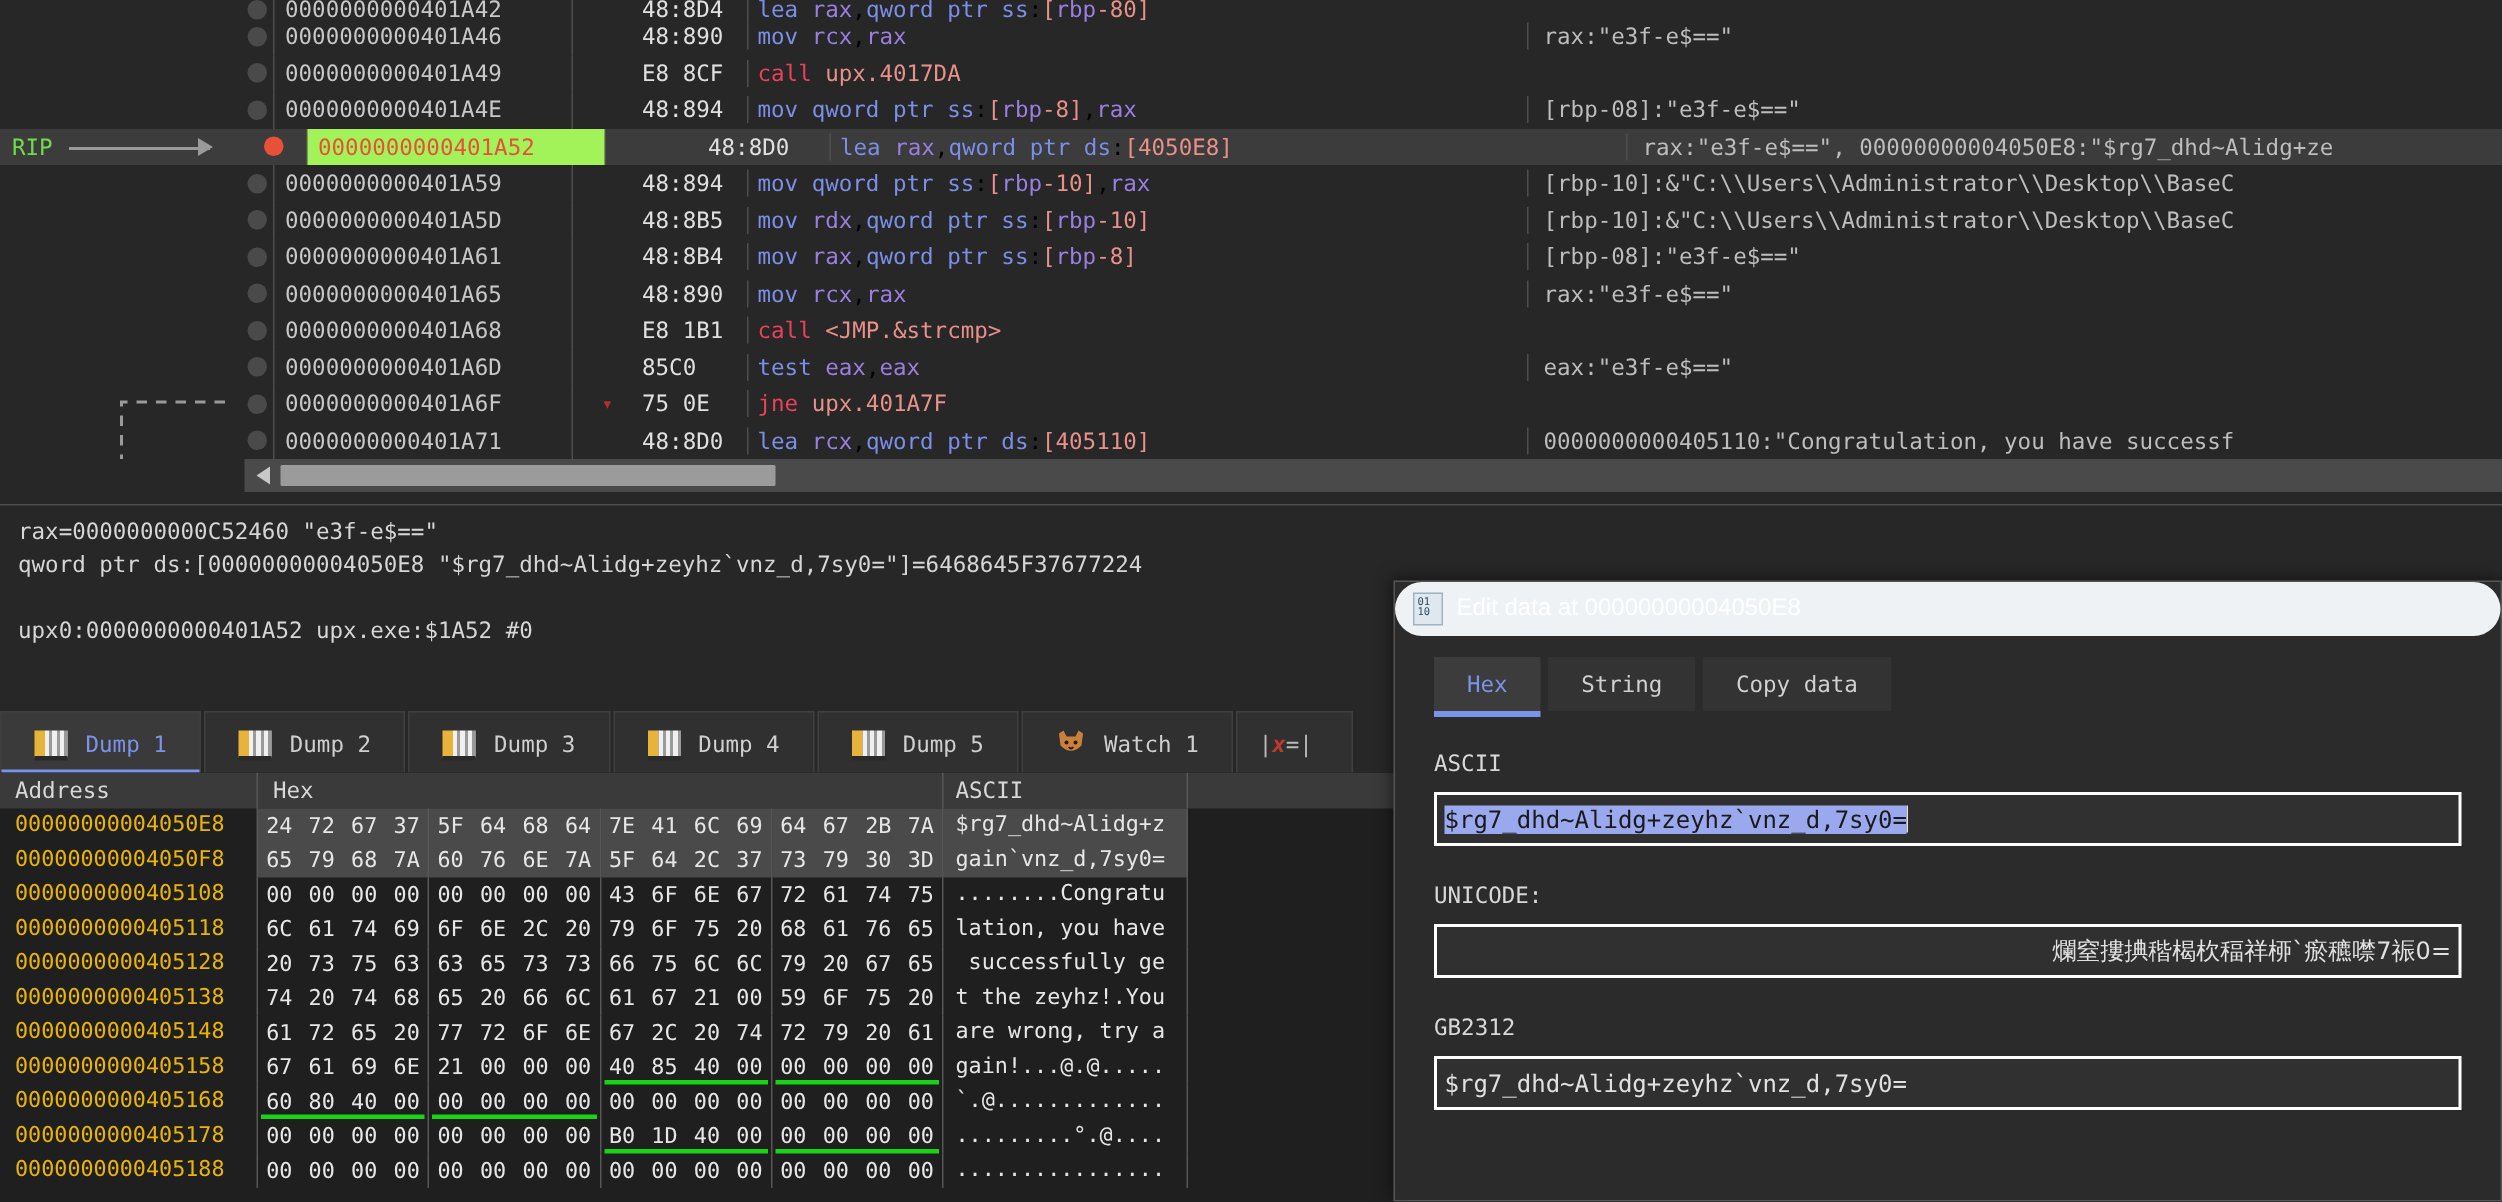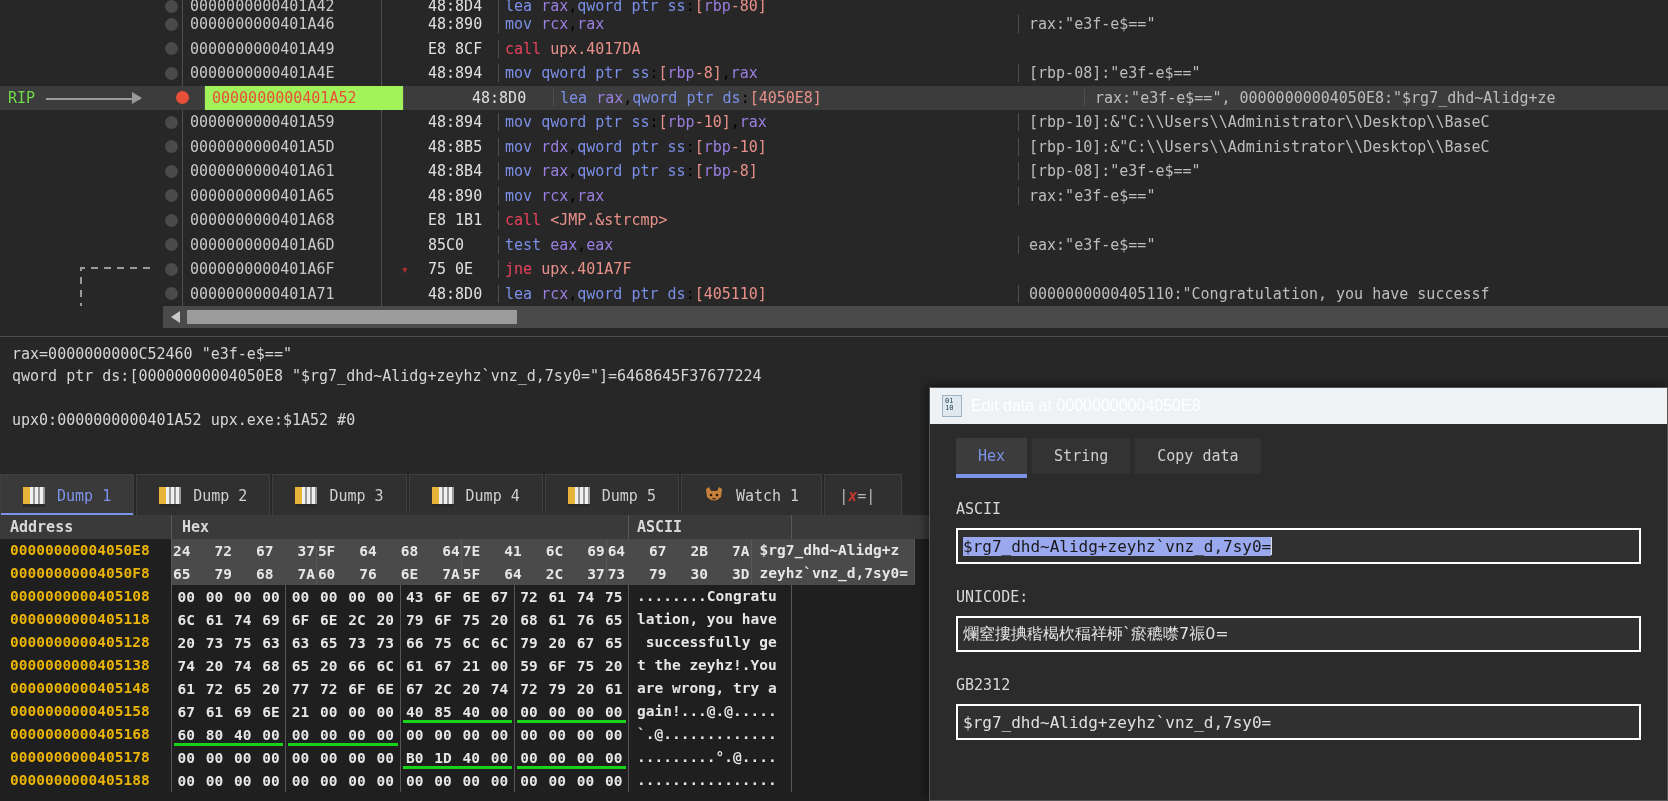--- a/index.html
+++ b/index.html
@@ -104,69 +104,69 @@
   .dump-icon { width: 22px; height: 18px; position: relative; flex: 0 0 22px; }
   .dump-icon .lefthalf { position: absolute; left:0; top:0; width: 7px; height: 18px; background: #e8b33a; }
   .dump-icon .righthalf{ position: absolute; left:7px; top:0; width: 15px; height: 18px;
      background: repeating-linear-gradient(90deg,#f0f0f0 0 3px,#9a9a9a 3px 5px); }
   .dump-icon .base { position:absolute; left:0; bottom:-2px; width:22px; height:3px; background:#2a2a2a; }
   .watch-icon { width: 20px; height: 19px; flex: 0 0 20px; position: relative; }
   .locals-icon { font-size: 15px; color:#b8b8b8; font-style: italic; }
   .locals-icon b { color:#c0392b; }
 
   
-  .dump-pane { position: absolute; left: 0; top: 515px; width: 930px; height: 286px; background: #1f1f1f; overflow: hidden; font-weight: bold; }
+  .dump-pane { position: absolute; left: 0; top: 515px; width: 930px; height: 286px; background: #1f1f1f; overflow: hidden; }
   .dump-head { display: flex; height: 24px; background: #3a3a3a; color: #d8d8d8; font-size: 15px; align-items: center; }
   .dh-addr { flex: 0 0 172px; padding-left: 10px; border-right: 1px solid #575757; height: 24px; line-height: 24px; }
   .dh-hex  { flex: 0 0 457px; padding-left: 10px; border-right: 1px solid #575757; height: 24px; line-height: 24px; }
   .dh-asc  { flex: 0 0 163px; padding-left: 8px; border-right: 1px solid #575757; height: 24px; line-height: 24px; }
   .dh-rest { flex: 1 1 auto; height: 24px; }
 
   .dump-row { display: flex; height: 23px; align-items: center; font-size: 14.5px; }
-  .dump-row.sel .dr-hexgrp, .dump-row.sel .dr-asc { background: #4a4a4a; gap: 22px; }
+  .dump-row.sel .dr-hexgrp, .dump-row.sel .dr-asc { background: #4a4a4a; }
   .dr-addr { flex: 0 0 172px; padding-left: 10px; color: #eab308; border-right: 1px solid #575757; height: 23px; line-height: 23px; }
   .dr-hexwrap { flex: 0 0 457px; display: flex; height: 23px; }
   .dr-hexgrp {
     flex: 1 1 0; display: flex; justify-content: space-around; align-items: center;
     color: #e6e6e6; border-right: 1px solid #575757; height: 23px; position: relative;
   }
   .dr-hexgrp.und::after { content:""; position:absolute; left:2px; right:2px; bottom:0; height:3px; background:#18d318; }
   .dr-hexgrp span { padding: 0 1px; }
   .dr-asc { flex: 0 0 163px; padding-left: 8px; color: #e6e6e6; white-space: pre; height: 23px; line-height: 23px; border-right: 1px solid #575757; }
   .dr-rest { flex: 1 1 auto; height: 23px; }
 
   
   .dialog {
     position: absolute; left: 929px; top: 387px; width: 739px; height: 414px;
     background: #2b2b2b; border: 1px solid #555;
     font-family: "Liberation Sans", sans-serif;
     box-shadow: -2px -2px 10px rgba(0,0,0,.5);
   }
   .dlg-title {
     height: 36px; background: #eef2f5; display: flex; align-items: center; gap: 9px; padding-left: 12px;
-    color: #ffffff; font-size: 16px;
+    color: #ffffff; font-size: 16px; border-radius: 18px;
   }
   .dlg-icon { width: 20px; height: 22px; background: #dfe8ee; border: 1px solid #9fb3c0; position: relative; font-size: 7px; color: #2a4a63; line-height:7px; padding:2px 0 0 2px; font-family:"DejaVu Sans Mono",monospace; }
   .dlg-body { padding: 14px 26px 0 26px; }
   .dlg-tabs { display: flex; gap: 5px; margin-bottom: 26px; }
   .dlg-tab {
     padding: 9px 22px; background: #333333; color: #d0d0d0; font-size: 15px;
     font-family: "DejaVu Sans Mono", monospace; position: relative;
   }
   .dlg-tab.active { background: #3c3c3c; color: #7b93e8; }
   .dlg-tab.active::after { content:""; position:absolute; left:0; right:0; bottom:-4px; height:4px; background:#7b93e8; }
   .dlg-label { color: #d8d8d8; font-size: 15px; font-family: "DejaVu Sans Mono", monospace; margin-bottom: 10px; }
   .dlg-input {
     background: #303030; border: 2px solid #ffffff; height: 36px;
     display: flex; align-items: center; padding: 0 5px;
     font-family: "DejaVu Sans Mono", monospace; font-size: 16px; color: #e0e0e0;
     margin-bottom: 24px;
   }
   .dlg-input .sel { background: #9aa8ee; color: #1a1a1a; }
-  .dlg-input.cjk { font-family: "DejaVu Sans", sans-serif; }
+  .dlg-input.cjk { font-family: "DejaVu Sans", sans-serif; justify-content: flex-end; }
   .caret { display:inline-block; width:1px; height:18px; background:#e0e0e0; vertical-align:middle; }
 </style>
 </head>
 <body>
 
 <div id="app">
 
   <div class="cpu-pane">
     <div id="disasm-rows">
         <div class="disasm-row" style="height: 12px;">
@@ -455,21 +455,21 @@
               <span>2C</span>
               <span>37</span>
             </div>
             <div class="dr-hexgrp">
               <span>73</span>
               <span>79</span>
               <span>30</span>
               <span>3D</span>
             </div>
           </div>
-          <div class="dr-asc">zeyhz`vnz_d,7sy0=</div>
+          <div class="dr-asc">gain`vnz_d,7sy0=</div>
           <div class="dr-rest"></div>
         </div>
         <div class="dump-row">
           <div class="dr-addr">0000000000405108</div>
           <div class="dr-hexwrap">
             <div class="dr-hexgrp">
               <span>00</span>
               <span>00</span>
               <span>00</span>
               <span>00</span>

